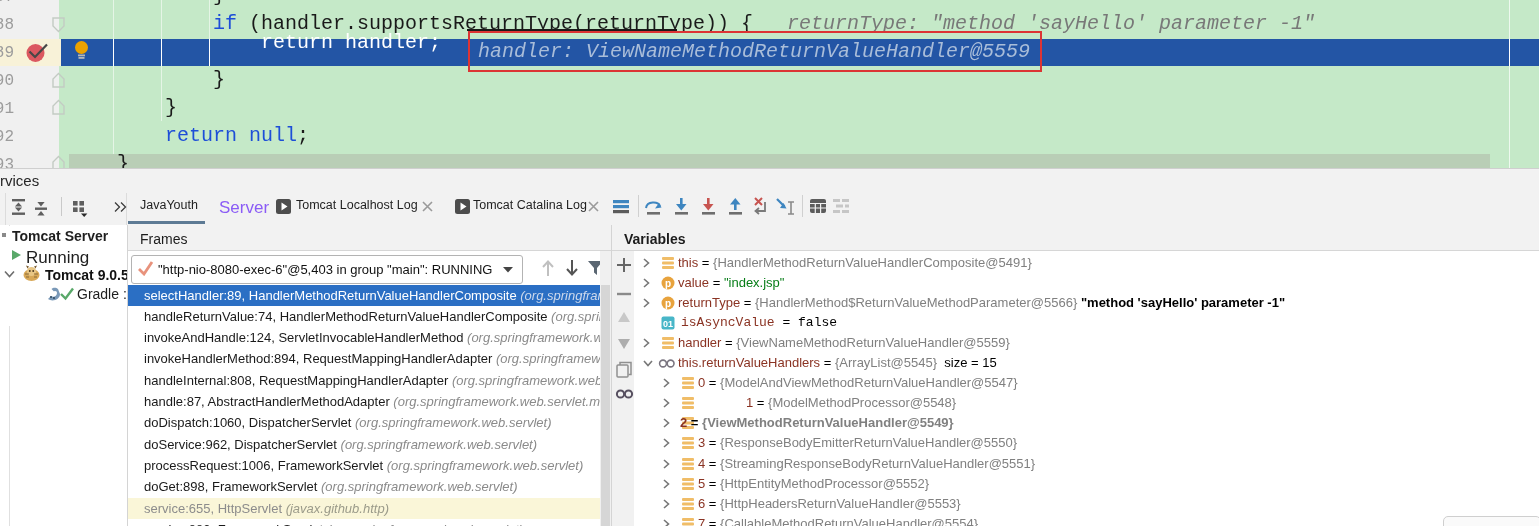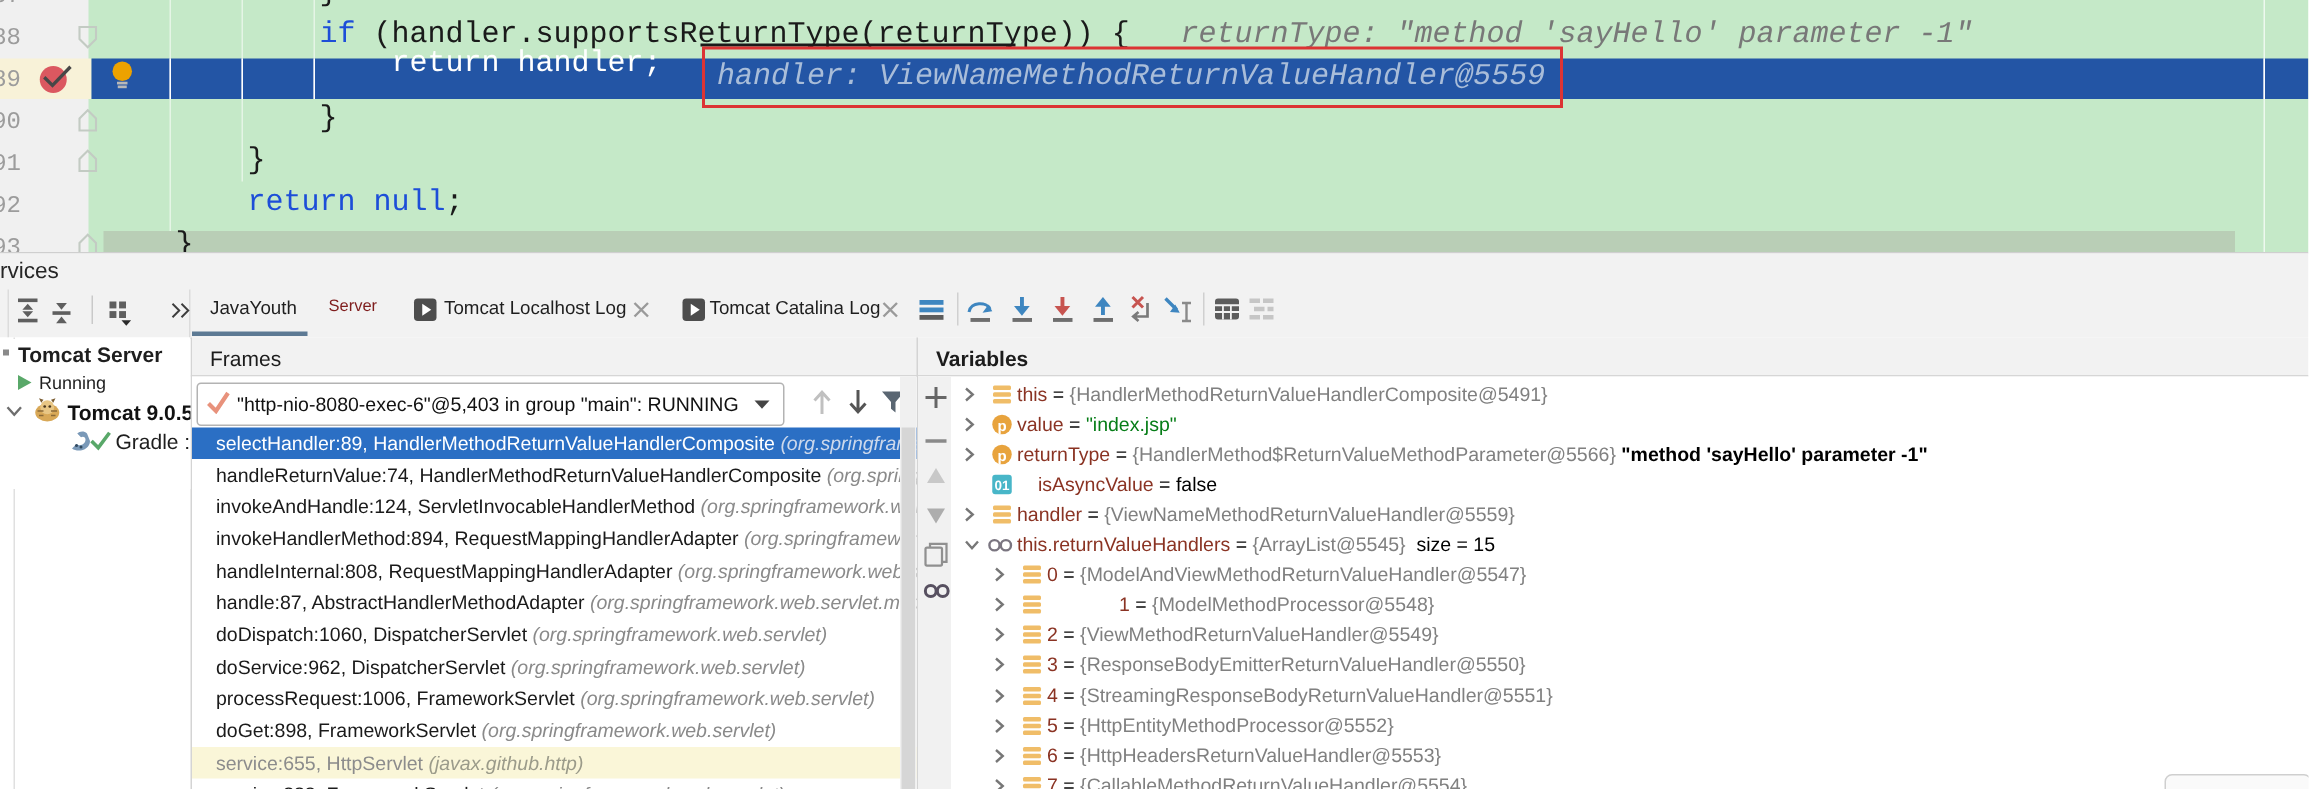--- a/index.html
+++ b/index.html
@@ -166,32 +166,32 @@
     <g transform="translate(833,9)" fill="#c6c6c6">
       <rect x="0" y="0" width="7" height="3"></rect>
         <rect x="9" y="0" width="7" height="3"></rect>
       <rect x="3" y="5.5" width="7" height="3"></rect>
         <rect x="12" y="5.5" width="4" height="3"></rect>
       <rect x="0" y="11" width="7" height="3"></rect>
         <rect x="9" y="11" width="7" height="3"></rect>
     </g>
   </svg>
   <div class="abs" style="left:140px;top:198px;font-size:12.5px;color:#1f1f1f;">JavaYouth</div>
-  <div class="abs" style="left:219px;top:198px;font-size:11px;color:#7f1d1d;">Server</div>
+  <div class="abs" style="left:219px;top:198px;font-size:17px;color:#8b5cf6;">Server</div>
   <div class="abs" style="left:296px;top:198px;font-size:12.5px;color:#1f1f1f;">Tomcat Localhost Log</div>
   <div class="abs" style="left:473px;top:198px;font-size:12.5px;color:#1f1f1f;">Tomcat Catalina Log</div>
   <div class="abs" style="left:128px;top:221px;width:77px;height:3px;background:#5d7a94;"></div>
 
   <div class="abs" style="left:0;top:226px;width:127px;height:100px;background:#fff;overflow:hidden;z-index:5;">
     <div class="abs" style="left:2px;top:7px;width:4px;height:4px;background:#8a8a8a;"></div>
     <div class="abs" style="left:12px;top:2px;font-size:14px;color:#1e1e1e;font-weight:bold;">Tomcat Server</div>
     <svg class="abs" style="left:10px;top:23px;" width="12" height="12">
         <path d="M2 1 l9 5 l-9 5 z" fill="#59a869"></path>
       </svg>
-    <div class="abs" style="left:26px;top:22px;font-size:12px;color:#1e1e1e;">Running</div>
+    <div class="abs" style="left:26px;top:22px;font-size:17px;color:#1e1e1e;">Running</div>
     <svg class="abs" style="left:4px;top:44px;" width="11" height="8">
         <path d="M1 1.5 l4.5 5 l4.5 -5" stroke="#6e6e6e" stroke-width="1.6" fill="none"></path>
       </svg>
     <svg class="abs" style="left:22px;top:39px;" width="19" height="17" viewBox="0 0 19 17">
       <ellipse cx="9.5" cy="10" rx="8" ry="6" fill="#d8a857"></ellipse>
       <circle cx="9.5" cy="6.5" r="4.6" fill="#e8c684"></circle>
       <path d="M5.5 3.5 l-1.5 -3 l3 1 z M13.5 3.5 l1.5 -3 l-3 1 z" fill="#7a5c30"></path>
       <path d="M3 9 h4 M12 9 h4 M4 12 h3 M12 12 h3" stroke="#8a6a38" stroke-width="1"></path>
       <circle cx="7.8" cy="6" r="0.9" fill="#47351c"></circle>
         <circle cx="11.2" cy="6" r="0.9" fill="#47351c"></circle>
@@ -304,21 +304,21 @@
         </svg>
         <svg class="abs" style="left:49px;top:44.7px;" width="14" height="14">
           <circle cx="7" cy="7" r="6.5" fill="#e8a33d"></circle>
           <text x="7" y="11" font-size="10" font-weight="bold" fill="#fff" text-anchor="middle" font-family="Liberation Sans">p</text>
         </svg>
         <div class="abs vrow" style="left:66px;top:41.7px;height:20px;line-height:20px;"><span class="vname">returnType</span> <span style="color:#000;">=</span> <span class="vval">{HandlerMethod$ReturnValueMethodParameter@5566}</span> <b style="color:#000;">"method 'sayHello' parameter -1"</b></div>
     <svg class="abs" style="left:49px;top:64.8px;" width="14" height="14">
           <rect x="0.5" y="0.5" width="13" height="13" rx="2" fill="#48b6c8"></rect>
           <text x="7" y="10.5" font-size="9" font-weight="bold" fill="#fff" text-anchor="middle" font-family="Liberation Sans">01</text>
         </svg>
-        <div class="abs vrow" style="left:80px;top:61.8px;height:20px;line-height:20px;"><span class="vname">isAsyncValue</span> <span style="color:#000;">=</span> <span style="color:#000;">false</span></div>
+        <div class="abs vrow" style="left:69px;top:61.8px;height:20px;line-height:20px;font-family:Liberation Mono, monospace;"><span class="vname">isAsyncValue</span> <span style="color:#000;">=</span> <span style="color:#000;">false</span></div>
     <svg class="abs" style="left:31px;top:86.9px;" width="7" height="10">
           <path d="M1 1 l4.5 4 l-4.5 4" stroke="#777" stroke-width="1.6" fill="none"></path>
         </svg>
         <svg class="abs" style="left:49px;top:84.9px;" width="14" height="14">
           <g fill="#f0bd68">
             <rect x="1" y="1" width="12" height="3" rx="1"></rect>
             <rect x="1" y="5.5" width="12" height="3" rx="1"></rect>
             <rect x="1" y="10" width="12" height="3" rx="1"></rect>
           </g>
         </svg>
@@ -356,21 +356,21 @@
     <svg class="abs" style="left:51px;top:167.3px;" width="7" height="10">
           <path d="M1 1 l4.5 4 l-4.5 4" stroke="#777" stroke-width="1.6" fill="none"></path>
         </svg>
         <svg class="abs" style="left:69px;top:165.3px;" width="14" height="14">
           <g fill="#f0bd68">
             <rect x="1" y="1" width="12" height="3" rx="1"></rect>
             <rect x="1" y="5.5" width="12" height="3" rx="1"></rect>
             <rect x="1" y="10" width="12" height="3" rx="1"></rect>
           </g>
         </svg>
-        <div class="abs vrow" style="left:86px;top:162.3px;height:20px;line-height:20px;"><span class="vname">2</span> <span style="color:#000;">=</span> <span class="vval">{ViewMethodReturnValueHandler@5549}</span></div>
+        <div class="abs vrow" style="left:68px;top:162.3px;height:20px;line-height:20px;font-weight:bold;"><span class="vname">2</span> <span style="color:#000;">=</span> <span class="vval">{ViewMethodReturnValueHandler@5549}</span></div>
     <svg class="abs" style="left:51px;top:187.4px;" width="7" height="10">
           <path d="M1 1 l4.5 4 l-4.5 4" stroke="#777" stroke-width="1.6" fill="none"></path>
         </svg>
         <svg class="abs" style="left:69px;top:185.4px;" width="14" height="14">
           <g fill="#f0bd68">
             <rect x="1" y="1" width="12" height="3" rx="1"></rect>
             <rect x="1" y="5.5" width="12" height="3" rx="1"></rect>
             <rect x="1" y="10" width="12" height="3" rx="1"></rect>
           </g>
         </svg>

